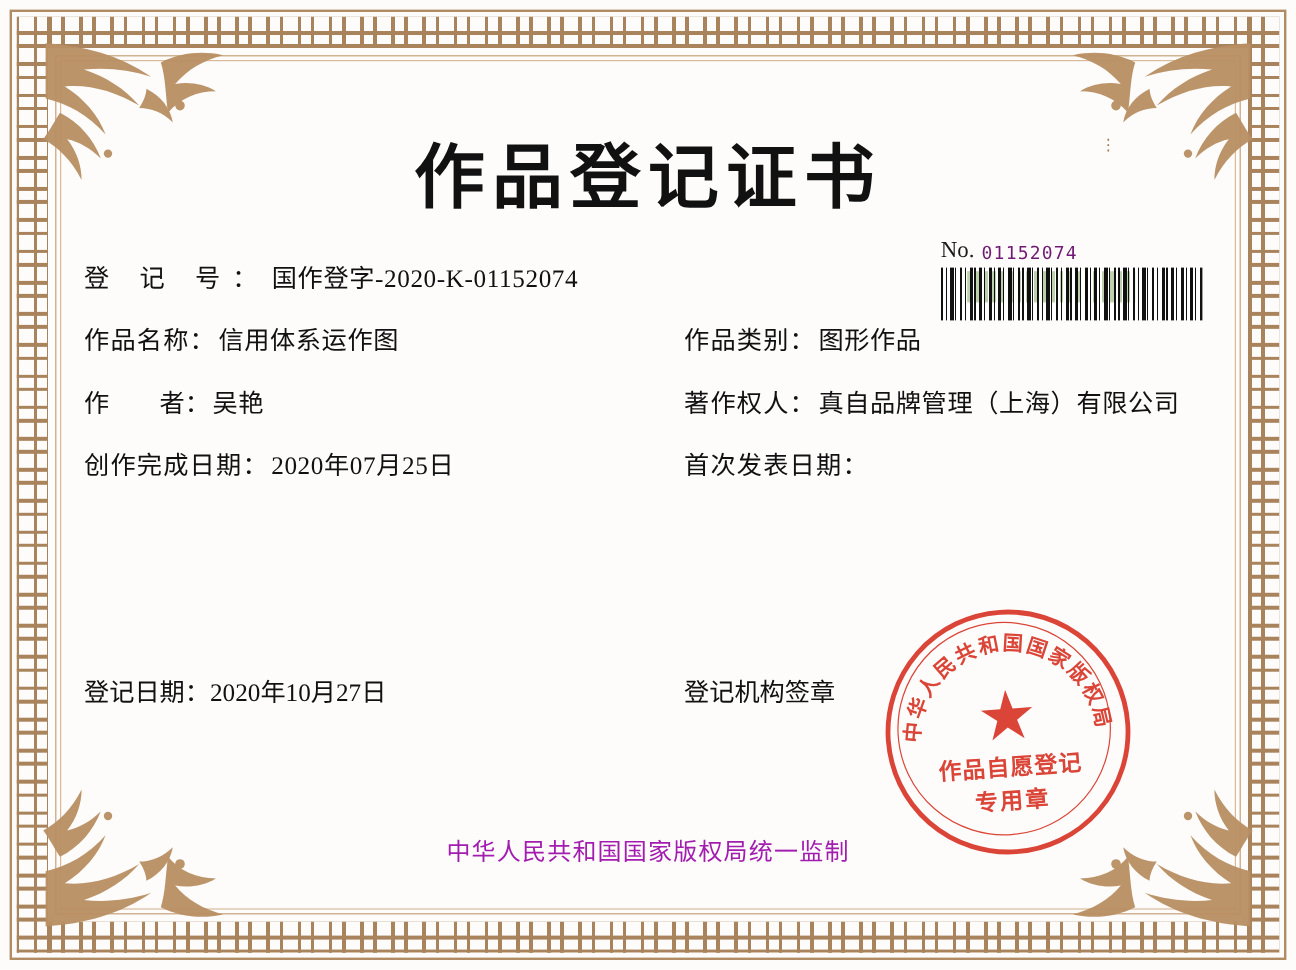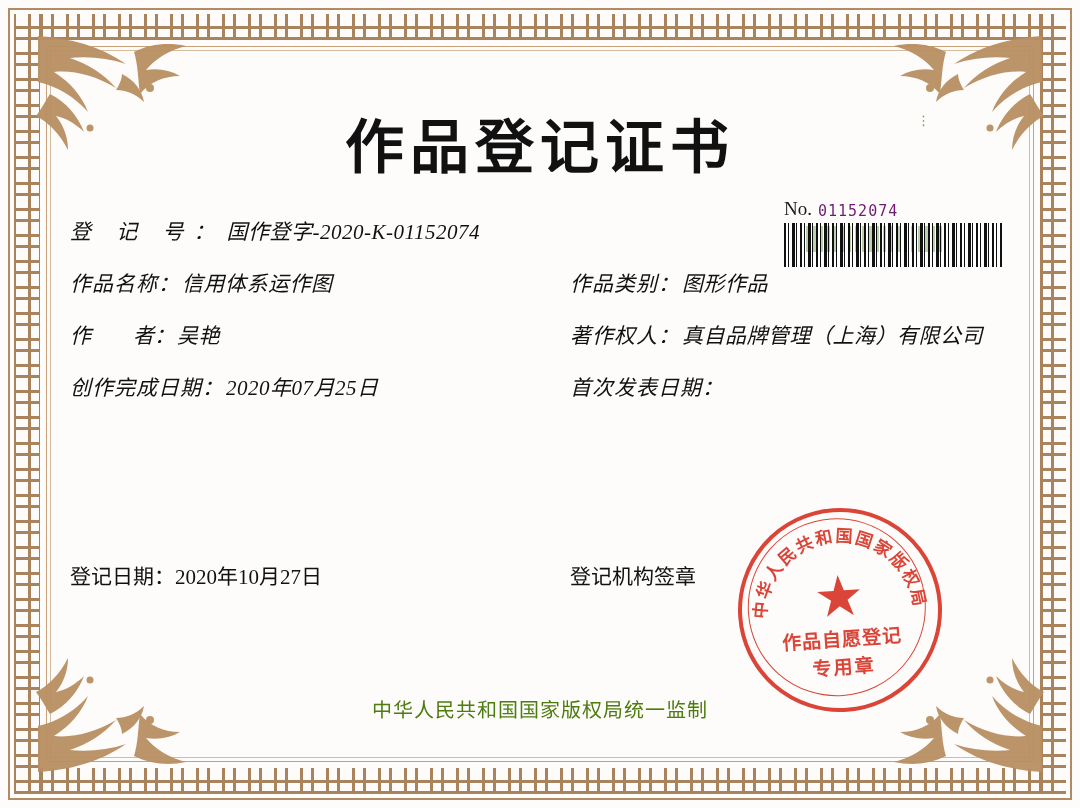--- a/index.html
+++ b/index.html
@@ -165,21 +165,20 @@
   .fields {
     position: relative;
     margin-top: 30px;
     font-size: 21px;
     color: #111;
   }
   .row {
     display: flex;
     align-items: flex-start;
     margin-bottom: 22px;
-    font-style: italic;
   }
   .col-l { width: 500px; display: flex; align-items: baseline; }
   .col-r { flex: 1; display: flex; align-items: baseline; }
   .label {
     white-space: nowrap;
     letter-spacing: 1px;
   }
   .value {
     margin-left: 2px;
     letter-spacing: .5px;
@@ -274,21 +273,21 @@
   }
 
   .footer {
     position: absolute;
     left: 0;
     top: 632px;
     width: 100%;
     text-align: center;
     font-size: 20px;
     letter-spacing: 1px;
-    color: #4d7c0f;
+    color: #a21caf;
   }
 </style>
 </head>
 <body>
 
 <div class="page">
 
   <div class="border-outer"></div>
   <div class="greek-band"></div>
   <div class="greek-mask"></div>

